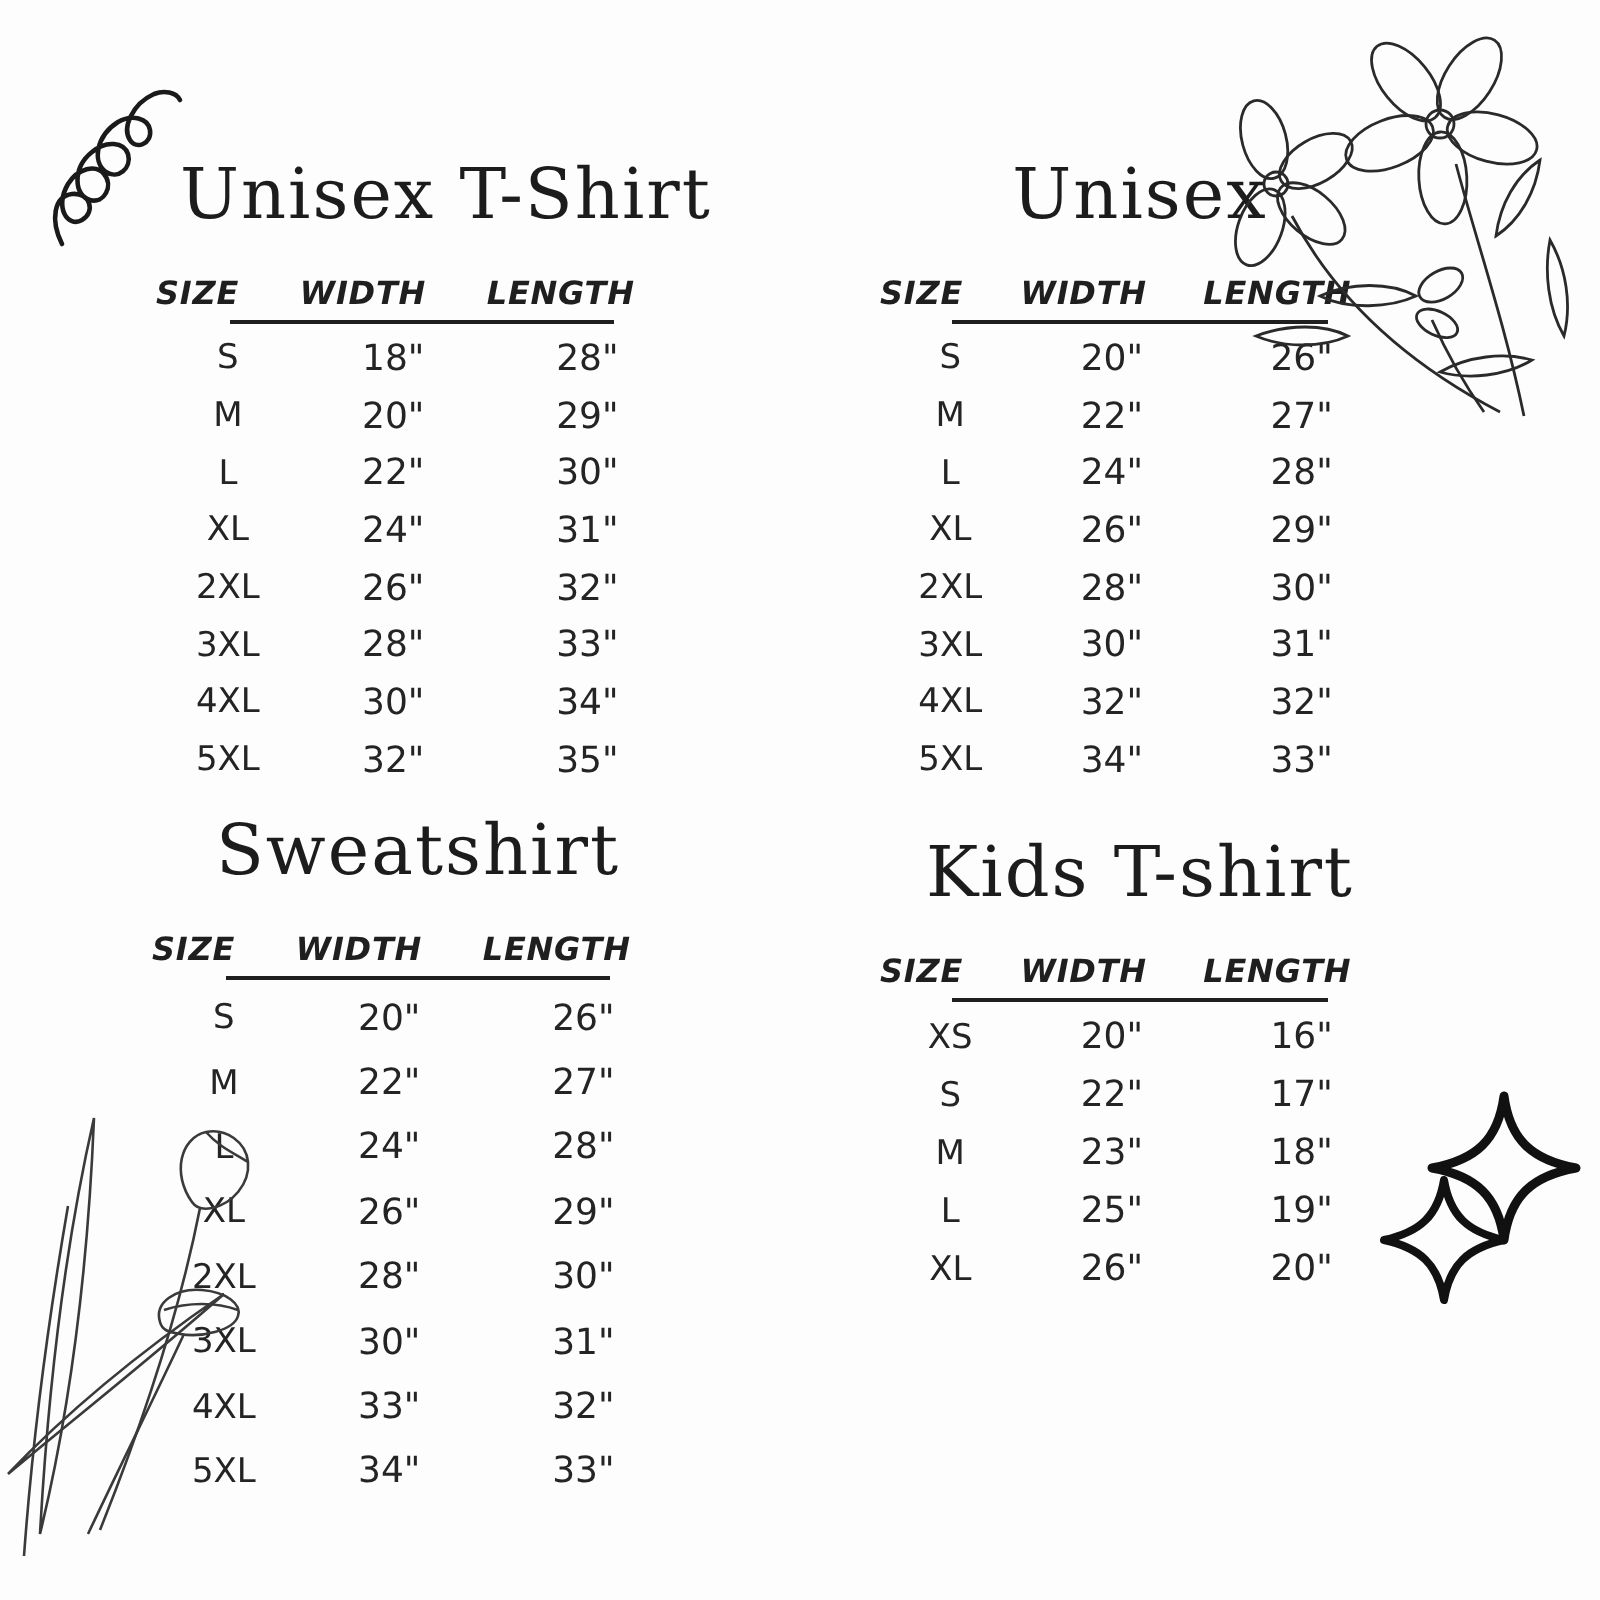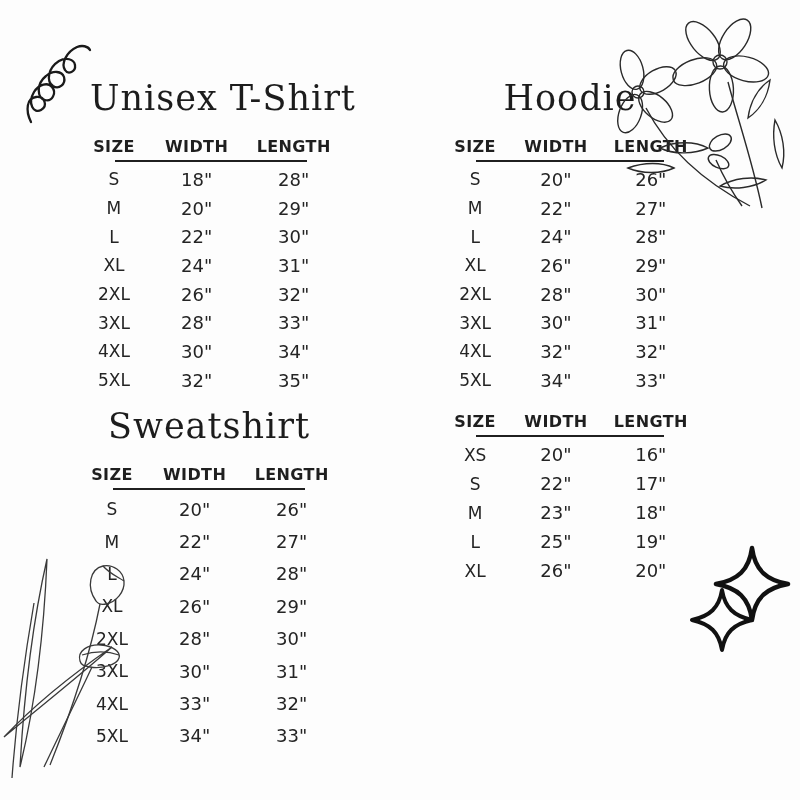--- a/index.html
+++ b/index.html
@@ -3,21 +3,21 @@
 <meta charset="utf-8">
 <style>
   html,body{margin:0;padding:0;background:#fdfdfd;}
   .canvas{position:relative;width:800px;height:800px;background:#fdfdfd;overflow:hidden;
           font-family:"DejaVu Sans",sans-serif;color:#1f1f1f;}
   .size-table{position:absolute;}
   .table-title{font-family:"DejaVu Serif",serif;font-weight:400;font-size:35px;line-height:46px;
                text-align:center;letter-spacing:1px;margin:12px;color:#1c1c1c;white-space:nowrap;}
   .thead{display:grid;grid-template-columns:1fr 1.3fr 1.4fr;margin-top:6px;height:26px;
          align-items:center;font-weight:700;font-size:16px;letter-spacing:.4px;}
-  .th{text-align:center;}
+  .th{text-align:left;font-style:italic;}
   .underline{height:2px;background:#1f1f1f;width:72%;margin:1px auto 0;}
   .tbody{margin-top:3px;}
   .tr{display:grid;grid-template-columns:1fr 1.3fr 1.4fr;height:var(--rh,28.7px);align-items:center;}
   .td{text-align:center;font-size:18px;color:#242424;}
   .td:first-child{font-size:17px;}
   .deco{position:absolute;pointer-events:none;}
 </style>
 </head>
 <body>
 
@@ -69,21 +69,21 @@
         </div>
         <div class="tr">
           <span class="td">5XL</span>
           <span class="td">32"</span>
           <span class="td">35"</span>
         </div>
       </div>
   </div>
 
   <div class="size-table" style="left:440px;top:63px;width:260px;--rh:28.7px;">
-    <h2 class="table-title">Hoodie</h2>
+    <h2 class="table-title">Unisex</h2>
     <div class="thead">
       <span class="th">SIZE</span>
       <span class="th">WIDTH</span>
       <span class="th">LENGTH</span>
     </div>
     <div class="underline"></div>
     <div class="tbody">
         <div class="tr">
           <span class="td">S</span>
           <span class="td">20"</span>
@@ -173,20 +173,21 @@
         </div>
         <div class="tr">
           <span class="td">5XL</span>
           <span class="td">34"</span>
           <span class="td">33"</span>
         </div>
       </div>
   </div>
 
   <div class="size-table" style="left:440px;top:402px;width:260px;--rh:29px;">
+    <h2 class="table-title">Kids T-shirt</h2>
     <div class="thead">
       <span class="th">SIZE</span>
       <span class="th">WIDTH</span>
       <span class="th">LENGTH</span>
     </div>
     <div class="underline"></div>
     <div class="tbody">
         <div class="tr">
           <span class="td">XS</span>
           <span class="td">20"</span>

